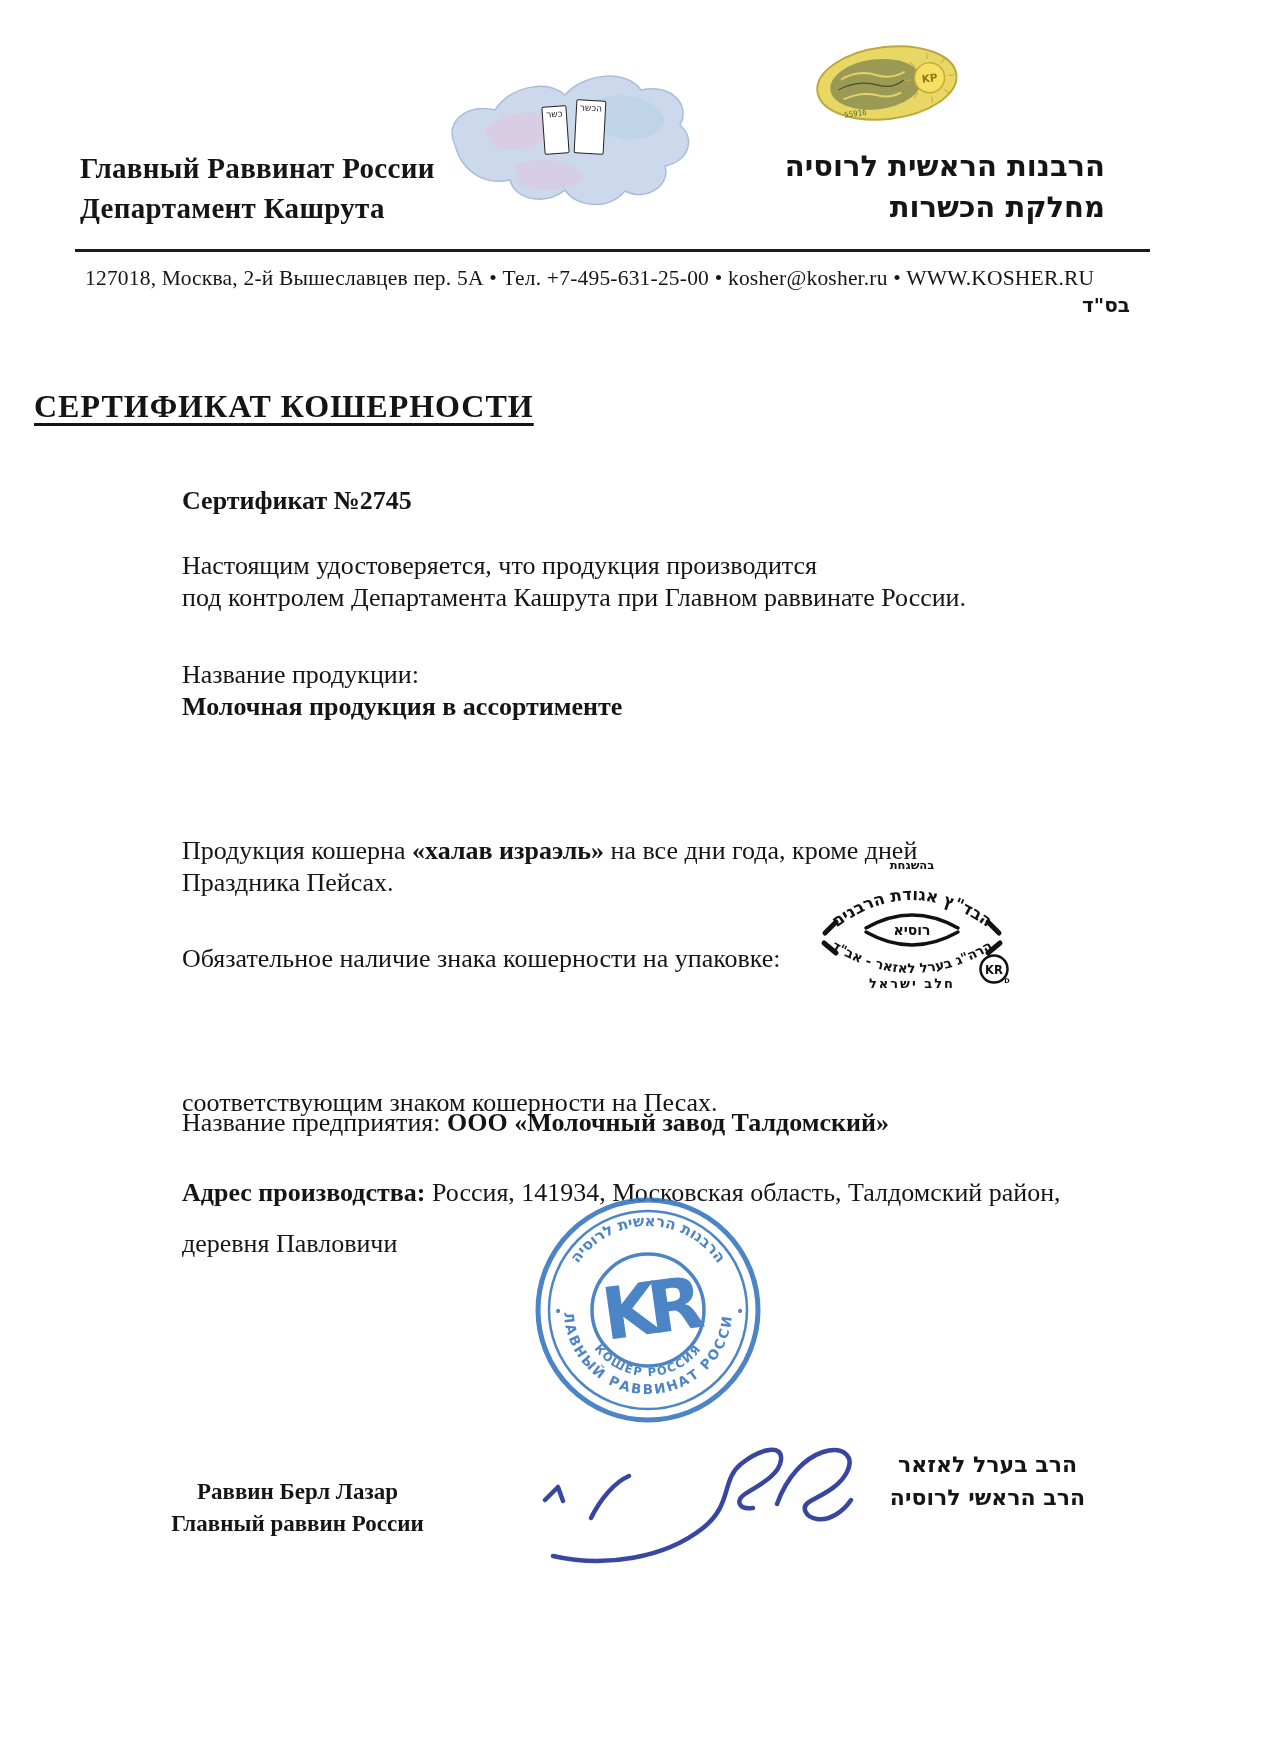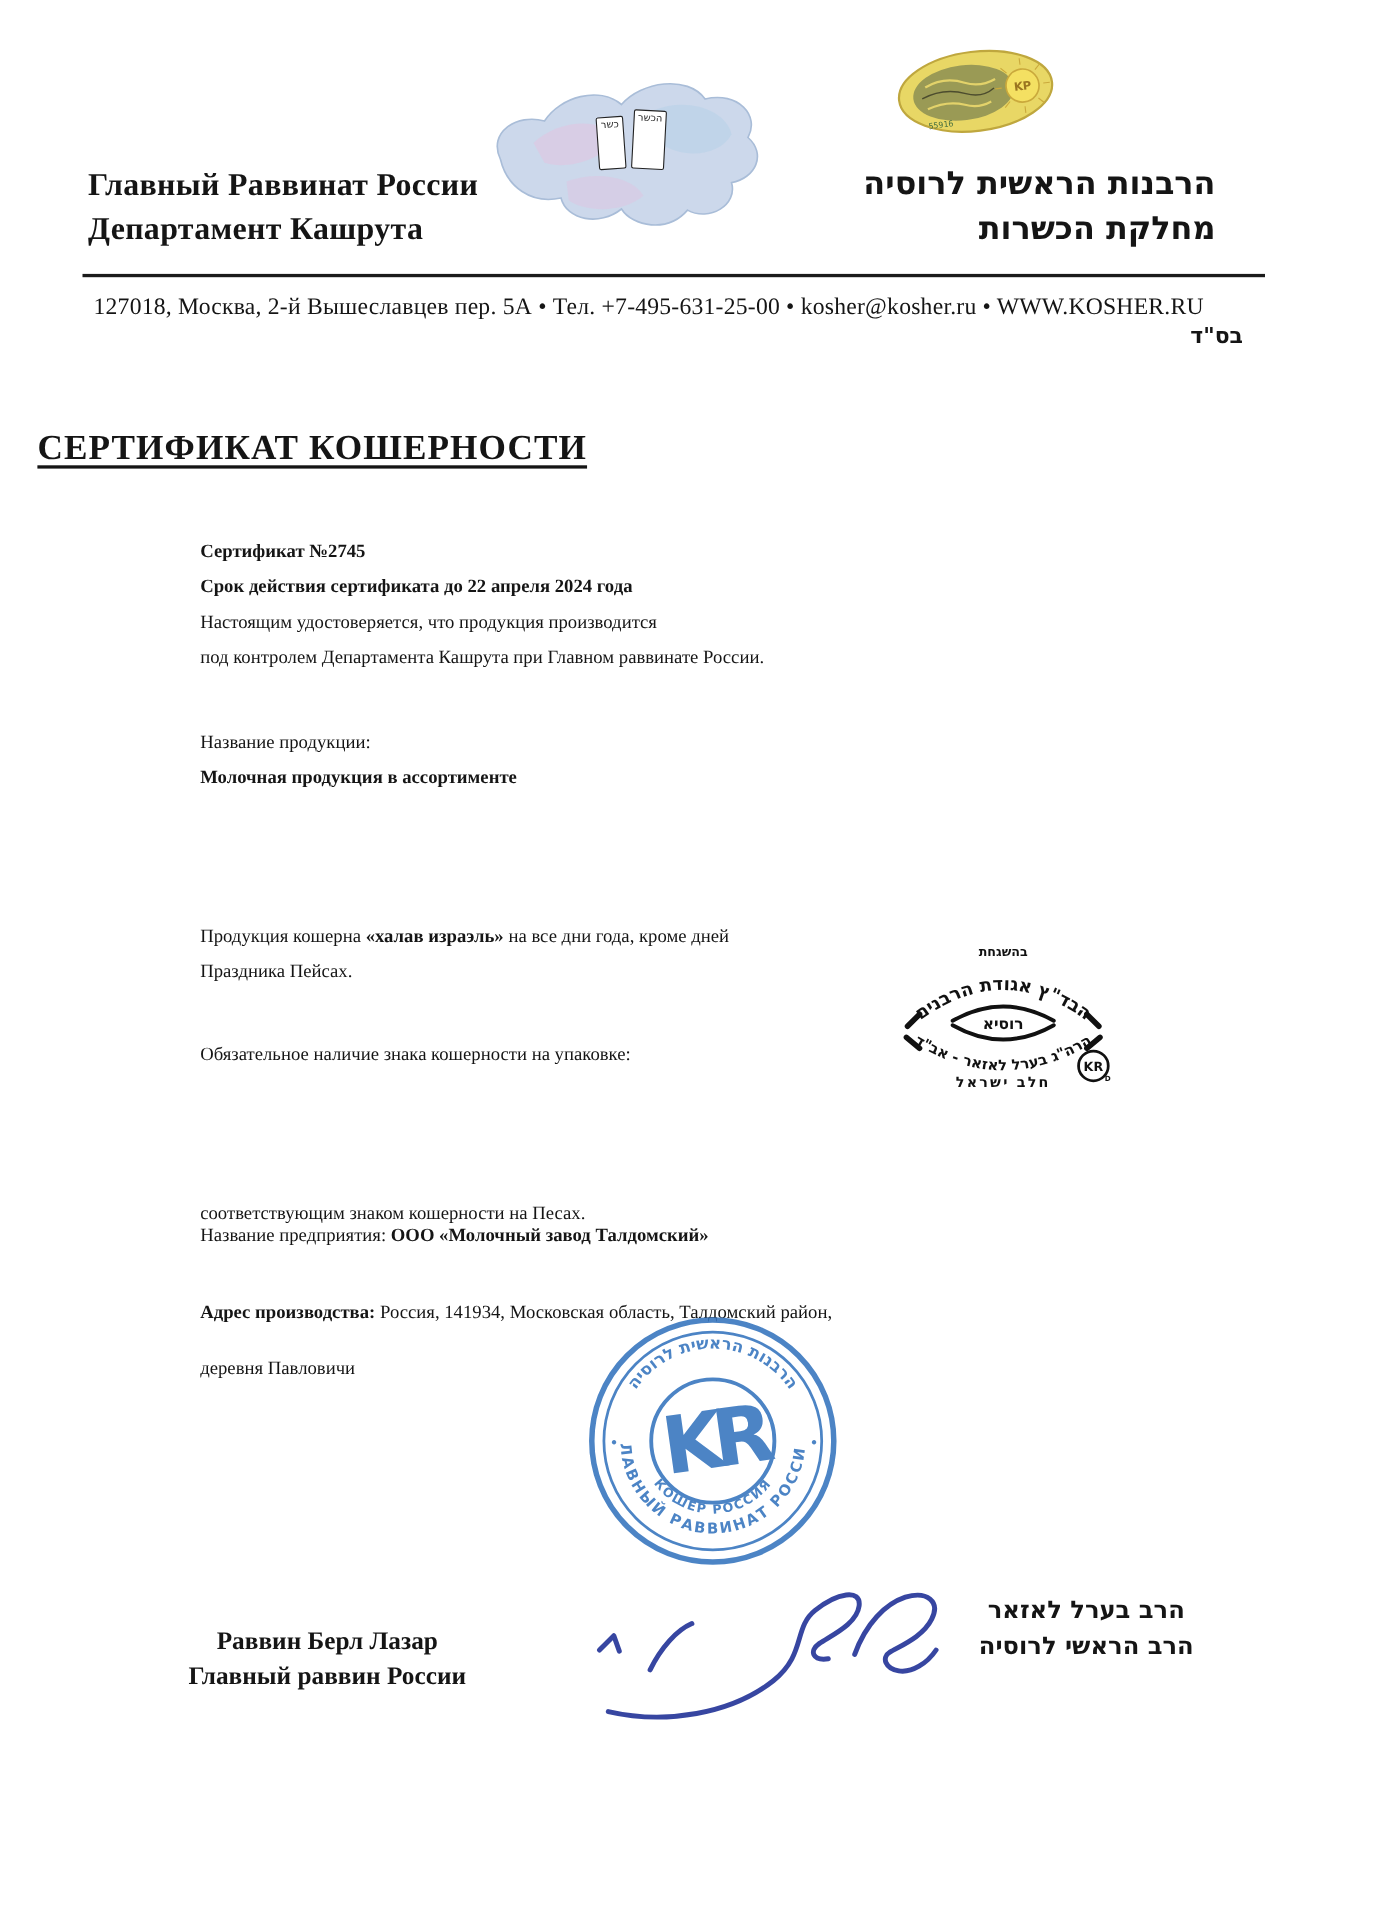--- a/index.html
+++ b/index.html
@@ -12,21 +12,21 @@
   .b{font-weight:bold;}
   .heb{font-family:"DejaVu Sans",sans-serif;direction:rtl;}
   .org-ru{left:80px;top:148px;font-size:29px;font-weight:bold;line-height:40px;letter-spacing:.3px;}
   .org-he{right:160px;top:146px;font-size:29px;font-weight:bold;line-height:41px;text-align:right;}
   .rule{left:75px;top:249px;width:1075px;height:3px;background:#1b1b1b;}
   .addr{left:85px;top:266px;font-size:21.5px;letter-spacing:.2px;white-space:nowrap;}
   .bsd{right:135px;top:293px;font-size:20px;font-weight:bold;}
   .title{left:0;top:388px;width:1236px;text-align:left;font-size:32px;font-weight:bold;letter-spacing:1px;margin-left:34px;
          }
   .title span{text-decoration:underline;text-decoration-thickness:3px;text-underline-offset:6px;}
-  .body-line{left:182px;font-size:17px;line-height:30px;white-space:nowrap;}
+  .body-line{left:182px;font-size:26px;line-height:30px;white-space:nowrap;}
   .sig-ru{left:155px;top:1450px;width:285px;text-align:center;font-size:23px;font-weight:bold;line-height:32px;margin-top:26px;}
   .sig-he{left:860px;top:1448px;width:255px;text-align:center;font-size:22px;font-weight:bold;line-height:33px;}
   .mapbox{position:absolute;background:#fff;border:1.5px solid #222;border-radius:2px;
           font-family:"DejaVu Sans",sans-serif;font-size:9px;line-height:9.5px;text-align:center;
           word-break:break-all;padding-top:3px;box-sizing:border-box;color:#222;}
 </style>
 </head>
 <body>
 
 <div class="page">
@@ -76,21 +76,20 @@
 
   <div class="abs rule"></div>
   <div class="abs addr">127018,  Москва, 2-й Вышеславцев пер. 5А • Тел. +7-495-631-25-00 • kosher@kosher.ru • WWW.KOSHER.RU</div>
   <div class="abs bsd heb">בס"ד</div>
 
   <div class="abs title">
     <span>СЕРТИФИКАТ КОШЕРНОСТИ</span>
   </div>
 
   <div class="abs body-line b" style="top:486px;">Сертификат №2745</div>
-  <div class="abs body-line b" style="top:518px;">Срок действия сертификата до 22 апреля 2024 года</div>
   <div class="abs body-line" style="top:551px;">Настоящим удостоверяется, что продукция производится</div>
   <div class="abs body-line" style="top:583px;">под контролем Департамента Кашрута при Главном раввинате России.</div>
 
   <div class="abs body-line" style="top:660px;">Название продукции:</div>
   <div class="abs body-line b" style="top:692px;">Молочная продукция в ассортименте</div>
 
   <div class="abs body-line" style="top:836px;">
     <span>Продукция кошерна </span><span class="b">«халав израэль»</span><span> на все дни года, кроме дней</span>
   </div>
   <div class="abs body-line" style="top:868px;text-align:right;">Праздника Пейсах.</div>

